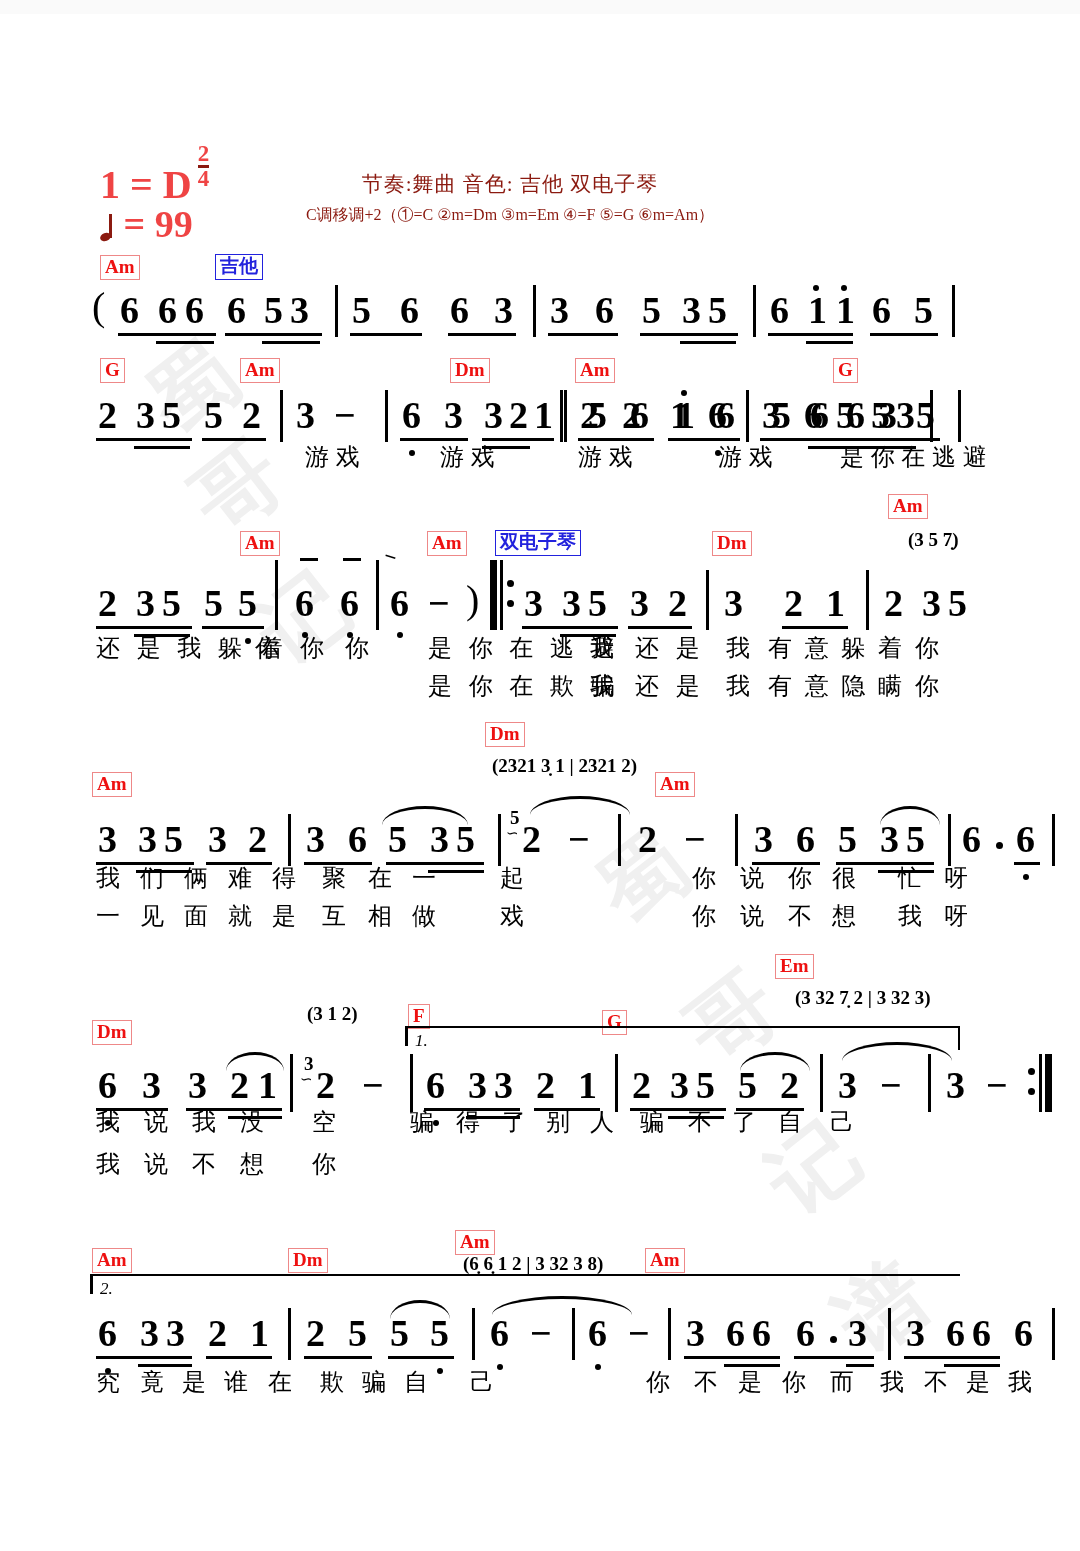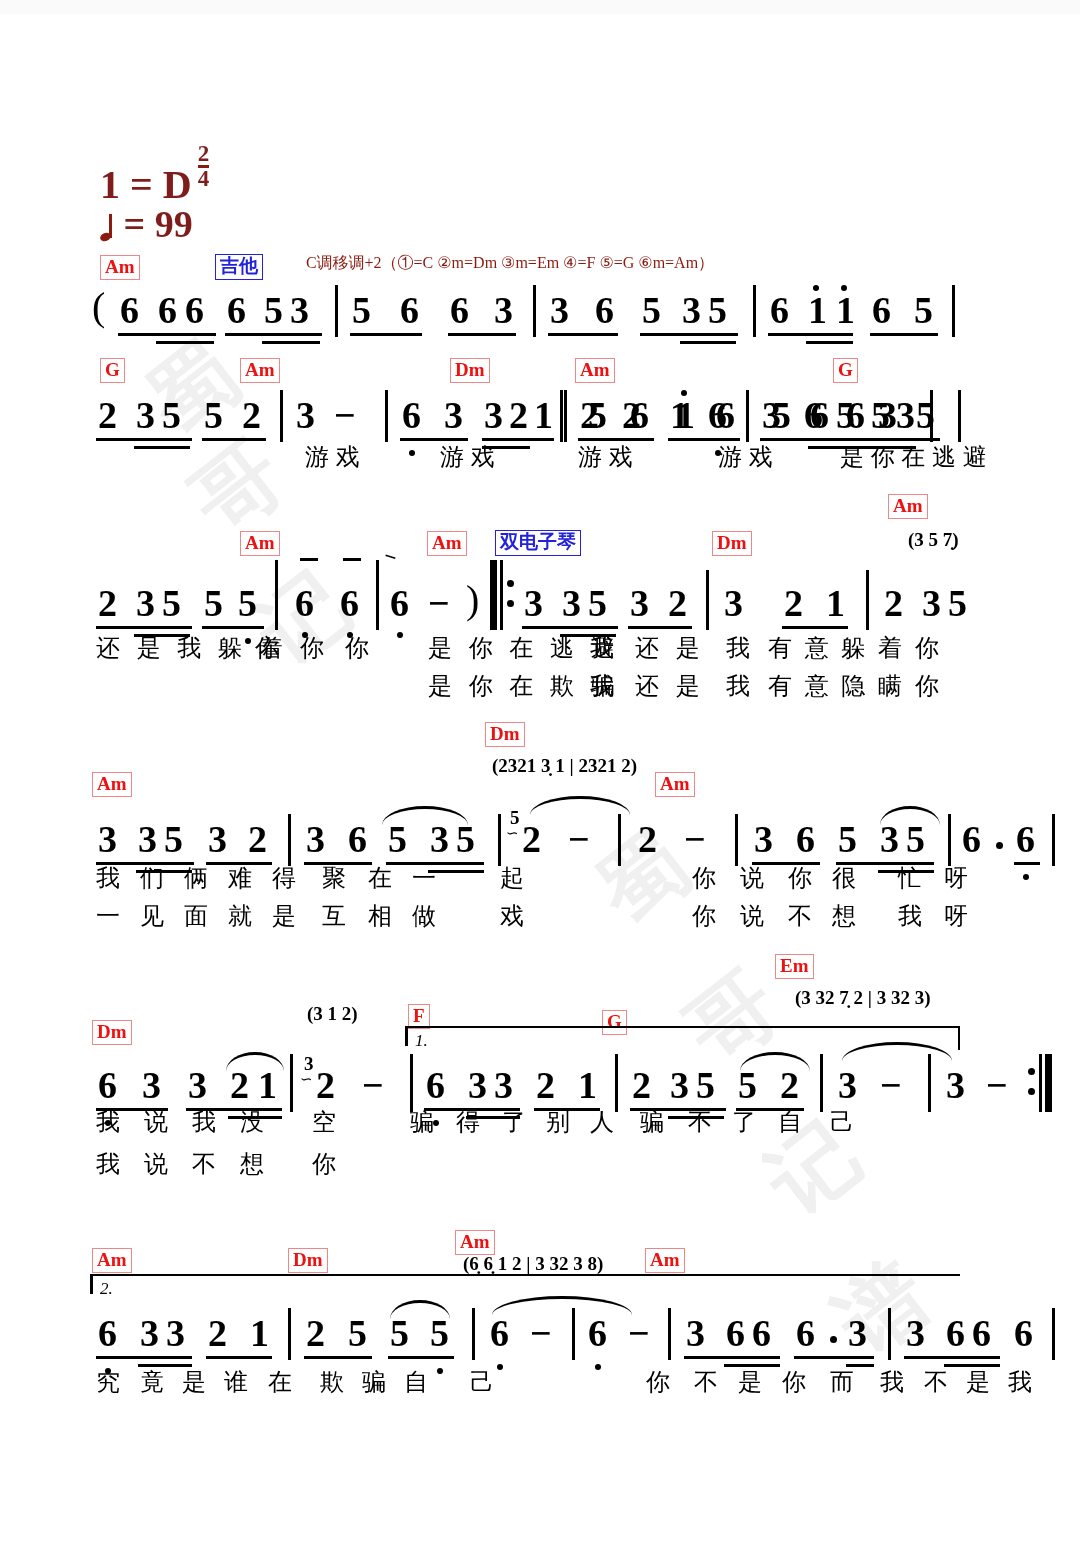--- a/index.html
+++ b/index.html
@@ -11,37 +11,37 @@
     overflow:hidden;
   }
   .topstrip{position:absolute;left:0;top:0;width:1080px;height:14px;background:#fafafa;}
 
   
   .wm{position:absolute;color:#f0f0f0;font-size:86px;font-weight:bold;
       font-family:"Liberation Serif",serif;user-select:none;pointer-events:none;}
 
   
   #header{position:absolute;left:0;top:100px;width:1080px;height:150px;}
-  .key-block{position:absolute;left:100px;top:55px;color:#7f1d1d;}
+  .key-block{position:absolute;left:100px;top:55px;color:#ef4444;}
   .key-line1{font-size:40px;font-weight:bold;letter-spacing:0px;font-family:"Liberation Serif",serif;}
   .key-line2{font-size:38px;font-weight:bold;margin-top:-6px;}
   .meter{display:inline-block;position:relative;top:-12px;left:6px;font-size:23px;font-weight:bold;line-height:0.95;text-align:center;}
   .meter .num{display:block;}
   .meter .den{display:block;border-top:3px solid #8b1a10;}
   .qnote{display:inline-block;width:14px;height:24px;position:relative;top:4px;}
   .qnote .head{position:absolute;left:0;bottom:0;width:11px;height:8px;background:#8b1a10;border-radius:50%;transform:rotate(-20deg);}
   .qnote .stem{position:absolute;left:9px;bottom:3px;width:3px;height:24px;background:#8b1a10;}
 
   .title{position:absolute;left:0;top:0;width:1080px;text-align:center;
          color:#ee1111;font-size:46px;font-weight:bold;letter-spacing:14px;
          font-family:"Liberation Sans",sans-serif;text-indent:14px;}
   .subtitle1{position:absolute;left:250px;top:70px;width:520px;text-align:center;
              color:#8b1a10;font-size:21px;font-family:"Liberation Serif",serif;letter-spacing:1px;}
   .subtitle2{position:absolute;left:230px;top:105px;width:560px;text-align:center;
-             color:#8b1a10;font-size:16px;font-family:"Liberation Serif",serif;margin-top:48px;}
+             color:#8b1a10;font-size:16px;font-family:"Liberation Serif",serif;}
   .credits{position:absolute;right:95px;top:48px;text-align:left;color:#8b1a10;
            font-size:22px;line-height:1.45;font-family:"Liberation Serif",serif;}
   .credits div span.nm{display:inline-block;min-width:86px;letter-spacing:2px;}
   .credits div span.rl{letter-spacing:2px;}
 
   
   .system{position:absolute;left:0;width:1080px;}
   .staff{position:absolute;left:90px;width:900px;height:64px;}
 
   
@@ -111,20 +111,21 @@
 <div class="wm" style="left:195px;top:430px;transform:rotate(-38deg);">哥</div>
 <div class="wm" style="left:260px;top:560px;transform:rotate(-38deg);">记</div>
 <div class="wm" style="left:600px;top:820px;transform:rotate(-38deg);">蜀</div>
 <div class="wm" style="left:690px;top:960px;transform:rotate(-38deg);">哥</div>
 <div class="wm" style="left:770px;top:1110px;transform:rotate(-38deg);">记</div>
 <div class="wm" style="left:840px;top:1250px;transform:rotate(-38deg);">谱</div>
 
 <div id="header">
 
 
+  <div class="subtitle1">节奏:舞曲  音色: 吉他 双电子琴</div>
   <div class="subtitle2">C调移调+2（①=C ②m=Dm ③m=Em ④=F ⑤=G ⑥m=Am）</div>
 
   <div class="key-block">
     <div class="key-line1">
       <span>1 = D</span><span class="meter"><span class="num">2</span><span class="den">4</span></span>
     </div>
     <div class="key-line2">
       <span class="qnote"><span class="head"></span><span class="stem"></span></span>
       <span>= 99</span>
     </div>

